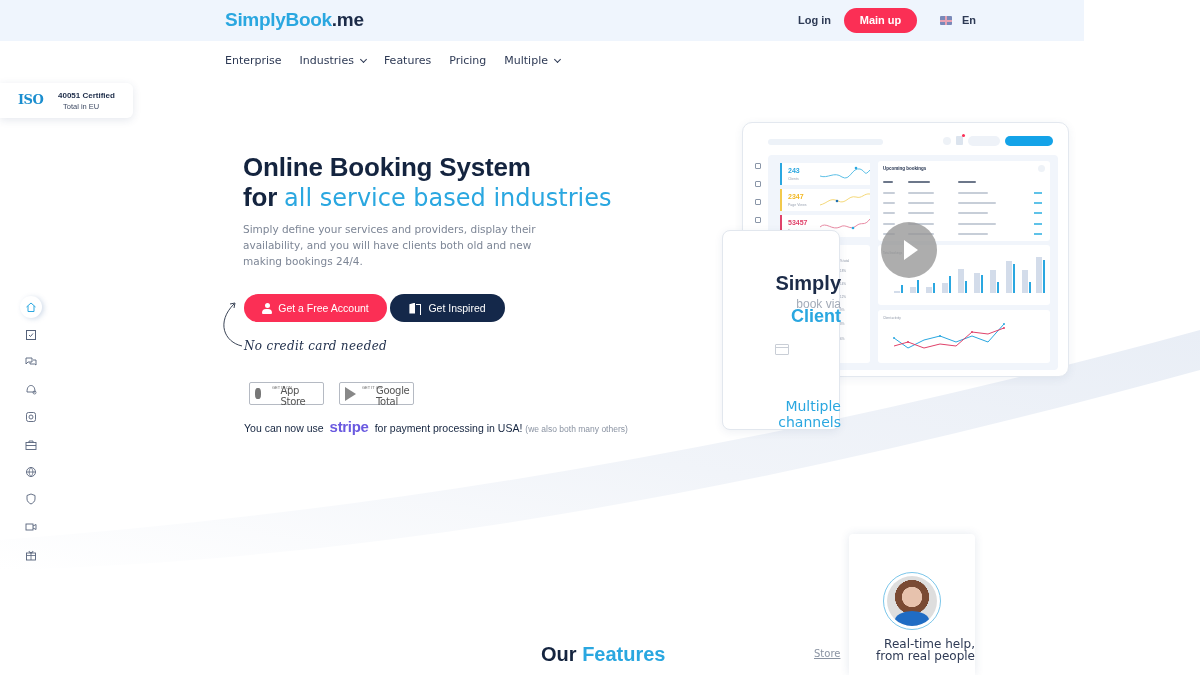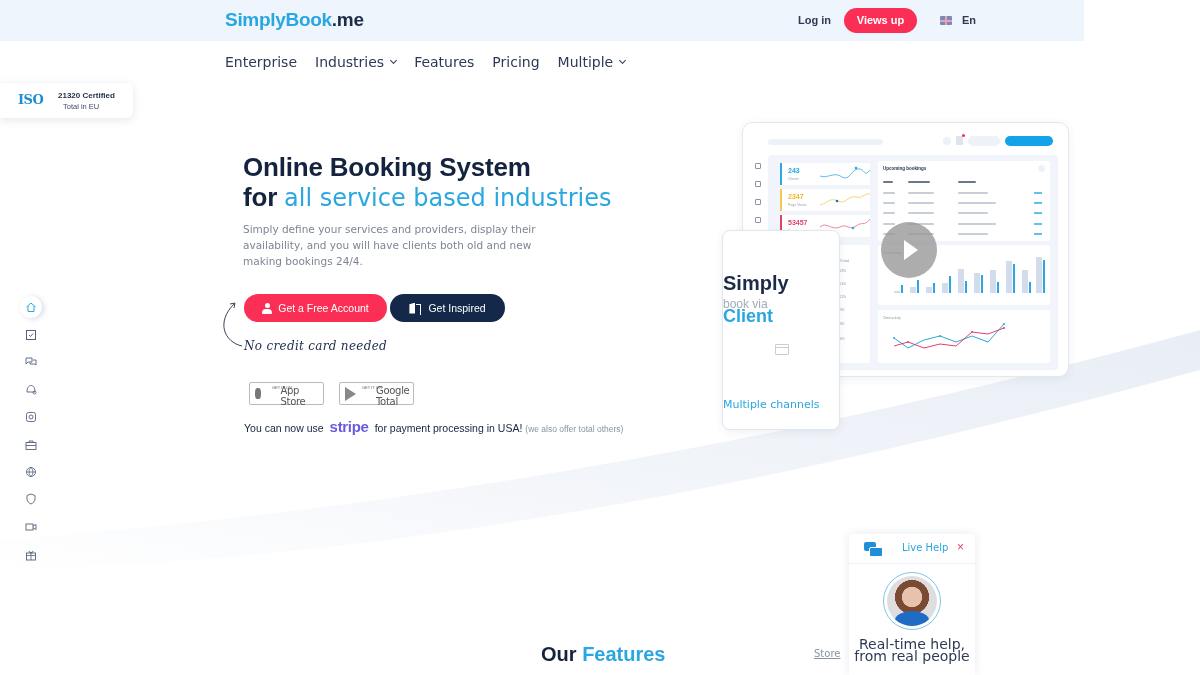--- a/index.html
+++ b/index.html
@@ -13,21 +13,21 @@
   .logo .b { color: #2aa7e0; }
   .logo .m { color: #1c2b48; }
   .login { position: absolute; left: 798px; top: 14px; font-size: 11px; font-weight: bold; color: #2e3a55; }
   .signup { position: absolute; left: 844px; top: 8px; width: 73px; height: 25px; border-radius: 13px; background: #fb2f55; color: #fff; font-size: 11px; font-weight: bold; text-align: center; line-height: 25px; }
   .flag { position: absolute; left: 940px; top: 16px; width: 12px; height: 9px; background: #7a89b9; border-radius: 1px; overflow: hidden; }
   .flag:before { content: ""; position: absolute; left: 0; top: 3.5px; width: 12px; height: 2px; background: #e8a2b4; }
   .flag:after { content: ""; position: absolute; left: 5px; top: 0; width: 2px; height: 9px; background: #e8a2b4; }
   .lang { position: absolute; left: 962px; top: 14px; font-size: 11px; font-weight: bold; color: #2e3a55; }
 
   
-  .nav { position: absolute; left: 225px; top: 54px; display: flex; gap: 0; font-family: "DejaVu Sans", sans-serif; font-size: 14px; color: #2e3a55; }
+  .nav { position: absolute; left: 225px; top: 54px; display: flex; gap: 0; font-family: "DejaVu Sans", sans-serif; font-size: 11px; color: #2e3a55; }
   .nav .item { margin-right: 18px; display: flex; align-items: center; }
   .nav .chev { display: inline-block; width: 5px; height: 5px; border-right: 1.3px solid #2e3a55; border-bottom: 1.3px solid #2e3a55; transform: rotate(45deg); margin-left: 7px; margin-top: -3px; }
 
   
   .iso { position: absolute; left: 0; top: 83px; width: 133px; height: 35px; background: #fff; border-radius: 0 6px 6px 0; box-shadow: 0 2px 8px rgba(30,60,110,0.12); }
   .iso .mark { position: absolute; left: 18px; top: 9px; font-size: 13px; font-weight: bold; color: #1b8ecf; font-family: "DejaVu Serif", serif; letter-spacing: -0.5px; }
   .iso .t1 { position: absolute; left: 58px; top: 8px; font-size: 8px; font-weight: bold; color: #1c2b48; }
   .iso .t2 { position: absolute; left: 63px; top: 19px; font-size: 7.5px; color: #3e4a63; }
 
   
@@ -89,39 +89,39 @@
   .upc .link { position: absolute; right: 3px; height: 2px; width: 8px; background: #5fc2e8; }
   .tb { position: absolute; left: 110px; top: 90px; width: 172px; height: 60px; background: #fff; border-radius: 3px; }
   .ca { position: absolute; left: 110px; top: 155px; width: 172px; height: 53px; background: #fff; border-radius: 3px; }
   .pct { position: absolute; left: 12px; top: 90px; width: 90px; height: 118px; background: #fff; border-radius: 3px; }
   .mini { position: absolute; font-size: 3px; color: #8c95a5; }
 
   .play { position: absolute; left: 881px; top: 222px; width: 56px; height: 56px; border-radius: 50%; background: rgba(150,150,150,0.78); }
   .play:after { content: ""; position: absolute; left: 23px; top: 18px; width: 0; height: 0; border-left: 14px solid #fff; border-top: 10px solid transparent; border-bottom: 10px solid transparent; }
 
   
-  .widget { position: absolute; left: 722px; top: 230px; width: 118px; height: 200px; background: #fff; border: 1px solid #e2e7ee; border-radius: 8px; box-shadow: 0 2px 8px rgba(40,70,120,0.08); text-align: left; }
+  .widget { position: absolute; left: 722px; top: 230px; width: 118px; height: 200px; background: #fff; border: 1px solid #e2e7ee; border-radius: 8px; box-shadow: 0 2px 8px rgba(40,70,120,0.08); text-align: right; }
   .widget .w1 { position: absolute; left: 0; width: 118px; top: 41px; font-size: 20px; font-weight: bold; color: #1c2b48; }
   .widget .w2 { position: absolute; left: 0; width: 118px; top: 66px; font-size: 12px; color: #a3abb8; }
   .widget .w3 { position: absolute; left: 0; width: 118px; top: 75px; font-size: 18px; font-weight: bold; color: #2aa7e0; }
   .widget .win { position: absolute; left: 52px; top: 113px; width: 14px; height: 11px; border: 1px solid #c9ced6; border-radius: 1px; }
   .widget .win:before { content: ""; position: absolute; left: 0; top: 2px; width: 12px; height: 1px; background: #c9ced6; }
-  .widget .w4 { position: absolute; left: 0; width: 118px; top: 167px; font-family: "DejaVu Sans", sans-serif; font-size: 11px; color: #2aa7e0; }
+  .widget .w4 { position: absolute; left: 0; width: 118px; top: 167px; font-family: "DejaVu Sans", sans-serif; font-size: 14px; color: #2aa7e0; }
 
   
   .live { position: absolute; left: 849px; top: 534px; width: 126px; height: 141px; background: #fff; border-radius: 4px 4px 0 0; box-shadow: 0 0 10px rgba(40,70,120,0.12); }
   .live .hdr { position: absolute; left: 0; top: 0; width: 126px; height: 30px; border-bottom: 1px solid #eef1f5; }
   .live .chat-ico { position: absolute; left: 15px; top: 8px; width: 12px; height: 9px; background: #1f8fd8; border-radius: 2px; }
   .live .chat-ico:after { content: ""; position: absolute; left: 5px; top: 5px; width: 12px; height: 8px; background: #1f8fd8; border: 1px solid #fff; border-radius: 2px; }
   .live .title { position: absolute; left: 53px; top: 8px; font-family: "DejaVu Sans", sans-serif; font-size: 10px; color: #2aa7e0; }
   .live .close { position: absolute; left: 108px; top: 6px; font-size: 12px; color: #e0426a; }
   .live .avatar { position: absolute; left: 34px; top: 38px; width: 58px; height: 58px; border-radius: 50%; border: 1.5px solid #7bc6ea; padding: 3px; }
   .live .avatar .face { width: 100%; height: 100%; border-radius: 50%; background: radial-gradient(circle at 50% 42%, #e7c2ad 0 26%, #7a4a33 27% 44%, #dedede 45%); position: relative; overflow: hidden; }
   .live .avatar .face:after { content: ""; position: absolute; left: 8px; top: 35px; width: 34px; height: 18px; border-radius: 50% 50% 0 0; background: #1f6cc4; }
-  .live .txt { position: absolute; left: 0; top: 104px; width: 126px; text-align: center; font-family: "DejaVu Sans", sans-serif; font-size: 14px; line-height: 12px; color: #2e3a55; }
+  .live .txt { position: absolute; left: 0; top: 104px; width: 126px; text-align: right; font-family: "DejaVu Sans", sans-serif; font-size: 12px; line-height: 12px; color: #2e3a55; }
 
   
   .feat { position: absolute; left: 541px; top: 643px; font-size: 20px; font-weight: bold; color: #14243f; }
   .feat .accent { color: #2aa7e0; }
   .main-link { position: absolute; left: 814px; top: 648px; font-family: "DejaVu Sans", sans-serif; font-size: 10px; color: #8a93a2; text-decoration: underline; }
 </style>
 </head>
 <body>
 
 <svg class="swoosh" viewBox="0 0 1200 260" preserveAspectRatio="none">
@@ -133,21 +133,21 @@
     </linearGradient>
   </defs>
   <path d="M0 210 C 400 180, 800 110, 1200 0 L1200 40 C 800 150, 400 230, 0 240 Z" fill="url(#sw)"></path>
 </svg>
 
 <div class="topbar">
   <div class="logo">
     <span class="s">S</span><span class="b">implyBook</span><span class="m">.me</span>
   </div>
   <div class="login">Log in</div>
-  <div class="signup">Views up</div>
+  <div class="signup">Main up</div>
   <div class="flag"></div>
   <div class="lang">En</div>
 </div>
 
 <div class="nav">
   <div class="item">
       <span>Enterprise</span>
     </div>
   <div class="item">
       <span>Industries</span>
@@ -160,21 +160,21 @@
       <span>Pricing</span>
     </div>
   <div class="item">
       <span>Multiple</span>
       <span class="chev"></span>
     </div>
 </div>
 
 <div class="iso">
   <div class="mark">ISO</div>
-  <div class="t1">21320 Certified</div>
+  <div class="t1">40051 Certified</div>
   <div class="t2">Total in EU</div>
 </div>
 
 <div class="h1a">Online Booking System</div>
 <div class="h1b">
   <span>for</span>
   <span class="accent">all service based industries</span>
 </div>
 <div class="lead">Simply define your services and providers, display their availability, and you will have clients both old and new making bookings 24/4.</div>
 
@@ -201,21 +201,21 @@
 <div class="store" style="left:339px;width:75px;">
   <span class="play-ico"></span>
   <span class="small" style="left:22px;">GET IT ON</span>
   <span class="big">Google Total</span>
 </div>
 
 <div class="stripe-line">
   <span>You can now use</span>
   <span class="stripe">stripe</span>
   <span>for payment processing in USA!</span>
-  <span class="stripe-note">(we also offer total others)</span>
+  <span class="stripe-note">(we also both many others)</span>
 </div>
 
 <div class="rail">
   <div class="ic active" style="top:0;">
     <svg viewBox="0 0 12 12">
         <path d="M1.5 6 L6 2 L10.5 6 M3 5 V10.5 H9 V5" stroke="#2aa7e0" stroke-width="1" fill="none"></path>
       </svg>
   </div>
   <div class="ic" style="top:28px;">
     <svg viewBox="0 0 12 12">
@@ -413,25 +413,20 @@
 
 <div class="widget">
   <div class="w1">Simply</div>
   <div class="w2">book via</div>
   <div class="w3">Client</div>
   <div class="win"></div>
   <div class="w4">Multiple channels</div>
 </div>
 
 <div class="live">
-  <div class="hdr">
-    <span class="chat-ico"></span>
-    <span class="title">Live Help</span>
-    <span class="close">×</span>
-  </div>
   <div class="avatar">
       <div class="face"></div>
     </div>
   <div class="txt">
     <div>Real-time help,</div>
     <div>from real people</div>
   </div>
 </div>
 
 <div class="feat">

